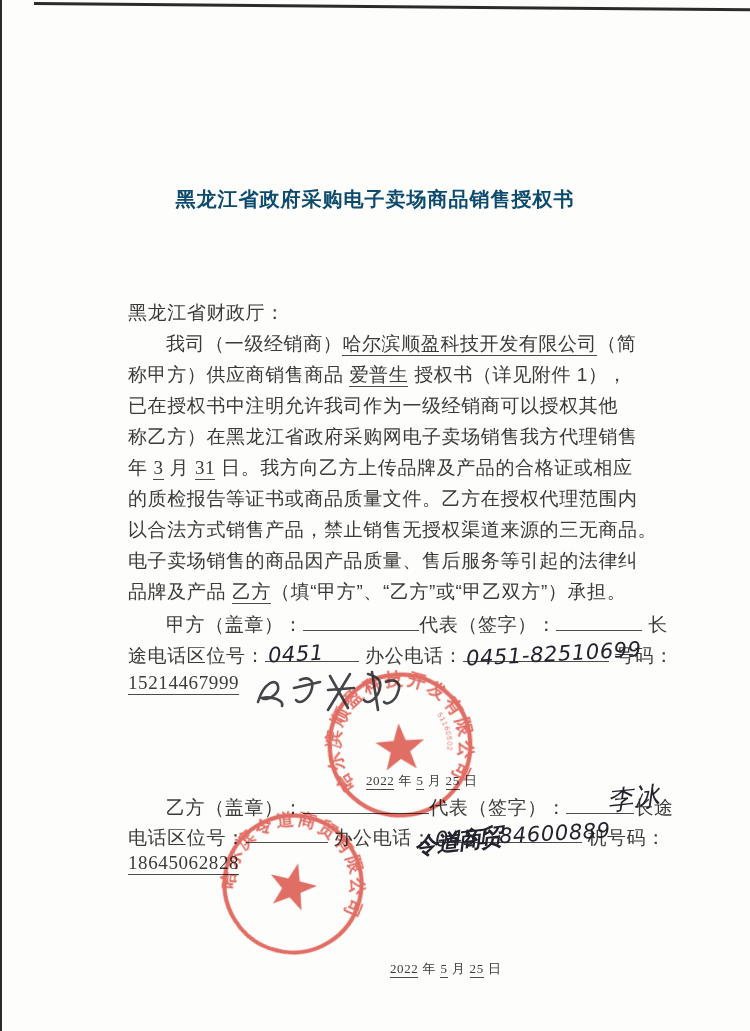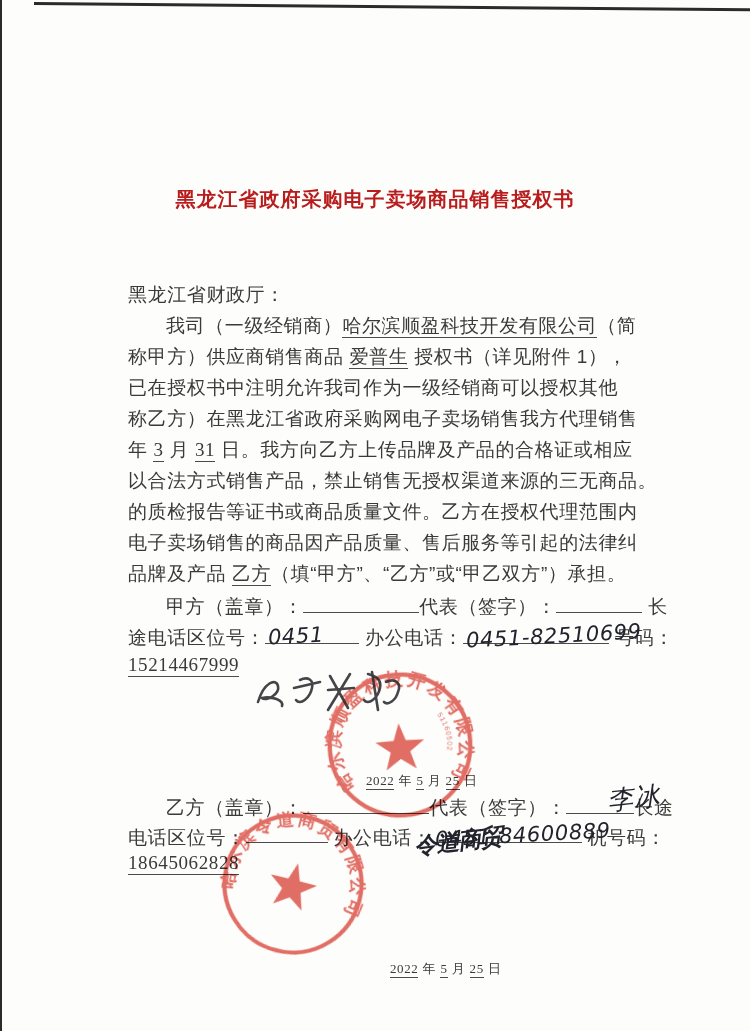--- a/index.html
+++ b/index.html
@@ -5,24 +5,24 @@
   html,body{margin:0;padding:0;}
   body{width:750px;height:1031px;background:#e9e9e7;font-family:"Liberation Sans","DejaVu Sans",sans-serif;}
   .page{position:relative;width:750px;height:1031px;background:var(--page,#fdfdfb);overflow:hidden;
         color:var(--ink,#3a3a3a);}
   
   .edge-left{position:absolute;left:0;top:0;width:2px;height:100%;background:#2b2b2b;}
   .edge-top{position:absolute;left:34px;top:2px;width:720px;height:2.5px;background:#2b2b2b;
             transform:rotate(0.5deg);transform-origin:left center;}
   
   .title{position:absolute;top:186px;left:0;width:100%;margin:0;text-align:center;
-         font-size:20px;font-weight:bold;letter-spacing:1px;color:#b91c1c;}
+         font-size:20px;font-weight:bold;letter-spacing:1px;color:#0c4a6e;}
   
   .block{position:absolute;left:128px;width:520px;font-size:19px;letter-spacing:0.6px;}
-  #paragraph{top:282px;}
+  #paragraph{top:300px;}
   #party-b{top:793px;}
   #paragraph .line{height:31px;}
   #party-b .line{height:29.5px;}
   .line{white-space:nowrap;}
   .line.indent{text-indent:38px;}
   .u{border-bottom:1.6px solid #4b4b4b;padding-bottom:1px;}
   .num{font-family:"Liberation Serif","DejaVu Serif",serif;}
   .blank{display:inline-block;position:relative;border-bottom:1.6px solid #4b4b4b;
          height:1.05em;vertical-align:baseline;}
   .hw{font-family:"DejaVu Sans",sans-serif;font-style:italic;color:var(--hw,#23232e);
@@ -57,22 +57,22 @@
 
   <h1 class="title">黑龙江省政府采购电子卖场商品销售授权书</h1>
 
   <div class="block" id="paragraph">
       <div class="line"><span>黑龙江省财政厅：</span></div>
       <div class="line indent"><span>我司（一级经销商）</span><span class="u">哈尔滨顺盈科技开发有限公司</span><span>（简</span></div>
       <div class="line"><span>称甲方）供应商销售商品 </span><span class="u">爱普生</span><span> 授权书（详见附件 1），</span></div>
       <div class="line"><span>已在授权书中注明允许我司作为一级经销商可以授权其他</span></div>
       <div class="line"><span>称乙方）在黑龙江省政府采购网电子卖场销售我方代理销售</span></div>
       <div class="line"><span>年 </span><span class="u num">3</span><span> 月 </span><span class="u num">31</span><span> 日。我方向乙方上传品牌及产品的合格证或相应</span></div>
+      <div class="line"><span>的质检报告等证书或商品质量文件。乙方在授权代理范围内</span></div>
       <div class="line"><span>以合法方式销售产品，禁止销售无授权渠道来源的三无商品。</span></div>
-      <div class="line"><span>的质检报告等证书或商品质量文件。乙方在授权代理范围内</span></div>
       <div class="line"><span>电子卖场销售的商品因产品质量、售后服务等引起的法律纠</span></div>
       <div class="line"><span>品牌及产品 </span><span class="u">乙方</span><span>（填“甲方”、“乙方”或“甲乙双方”）承担。</span></div>
       <div class="line indent"><span>甲方（盖章）：</span><span class="blank" style="width: 116px;"></span><span>代表（签字）：</span><span class="blank" style="width: 86px;"></span><span> 长</span></div>
       <div class="line"><span>途电话区位号：</span><span class="blank" style="width: 94px;"><span class="hw">0451</span></span><span> 办公电话：</span><span class="blank" style="width: 146px;"><span class="hw">0451-82510699</span></span><span> 号码：</span></div>
       <div class="line"><span class="u num">15214467999</span></div>
     </div>
 
   <div class="date" id="date-a">
       <div class="line"><span class="u num">2022</span><span> 年 </span><span class="u num">5</span><span> 月 </span><span class="u num">25</span><span> 日</span></div>
     </div>

